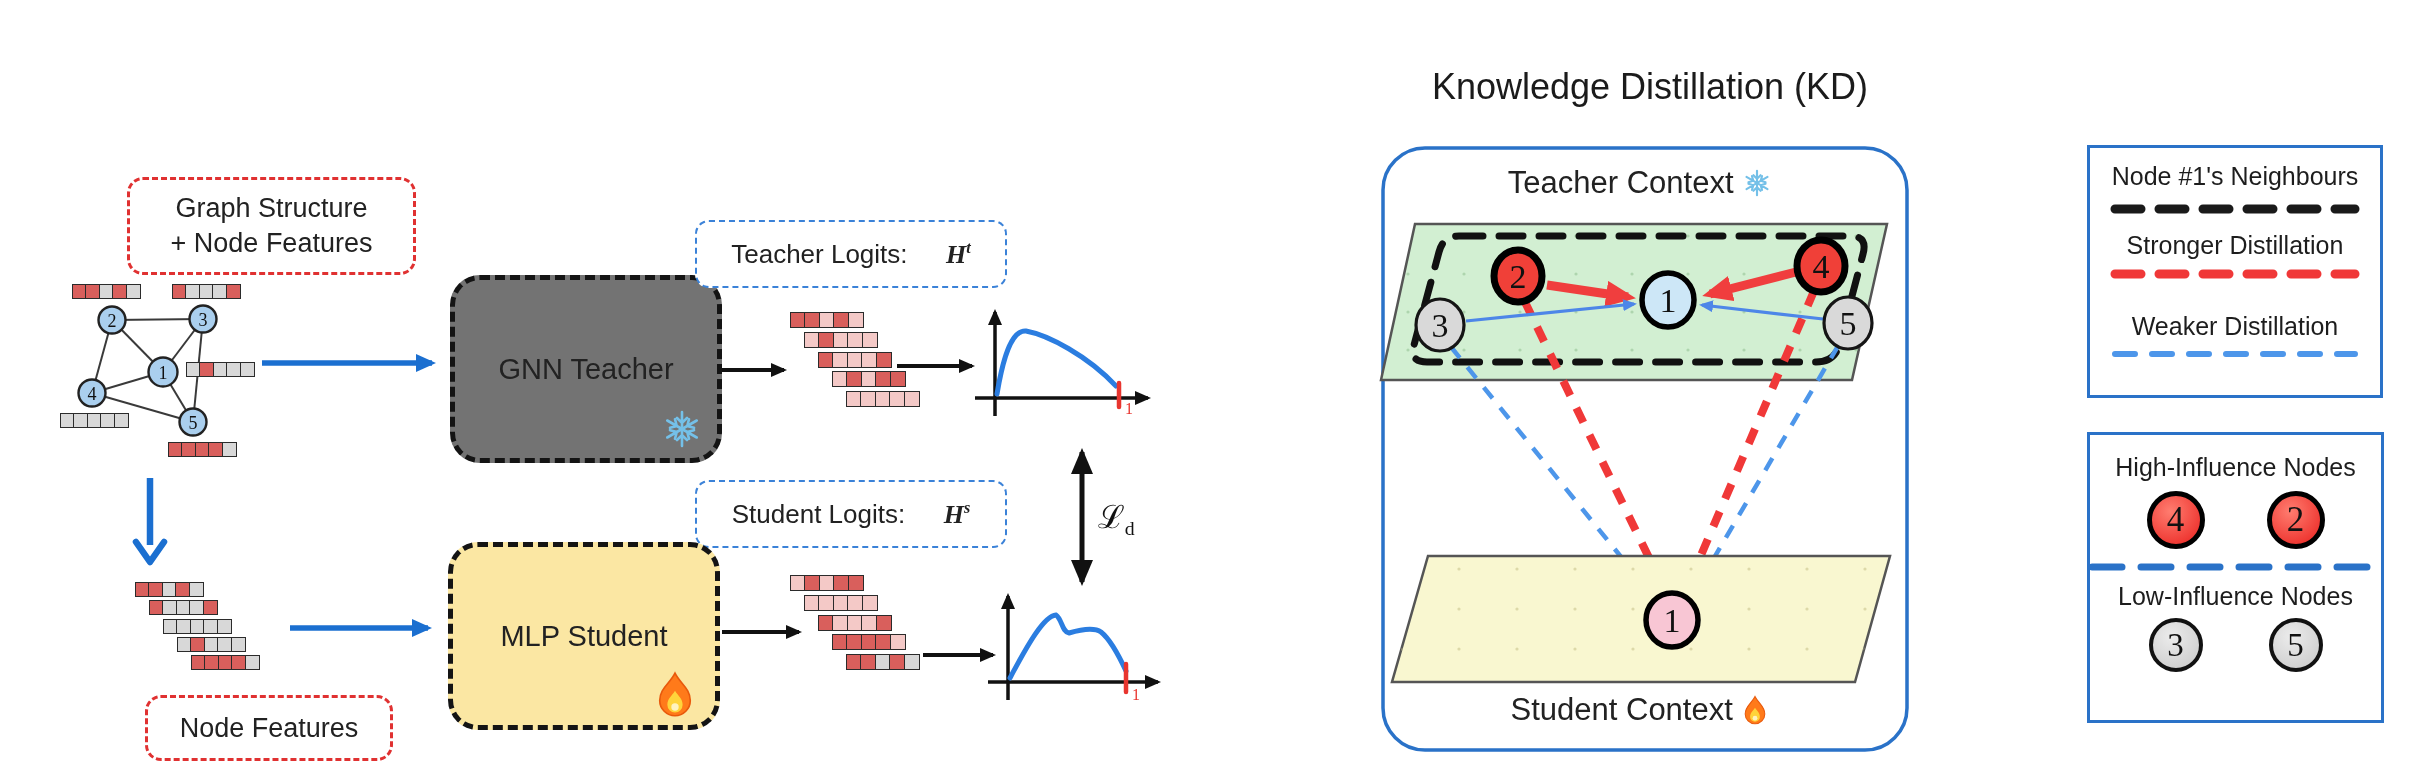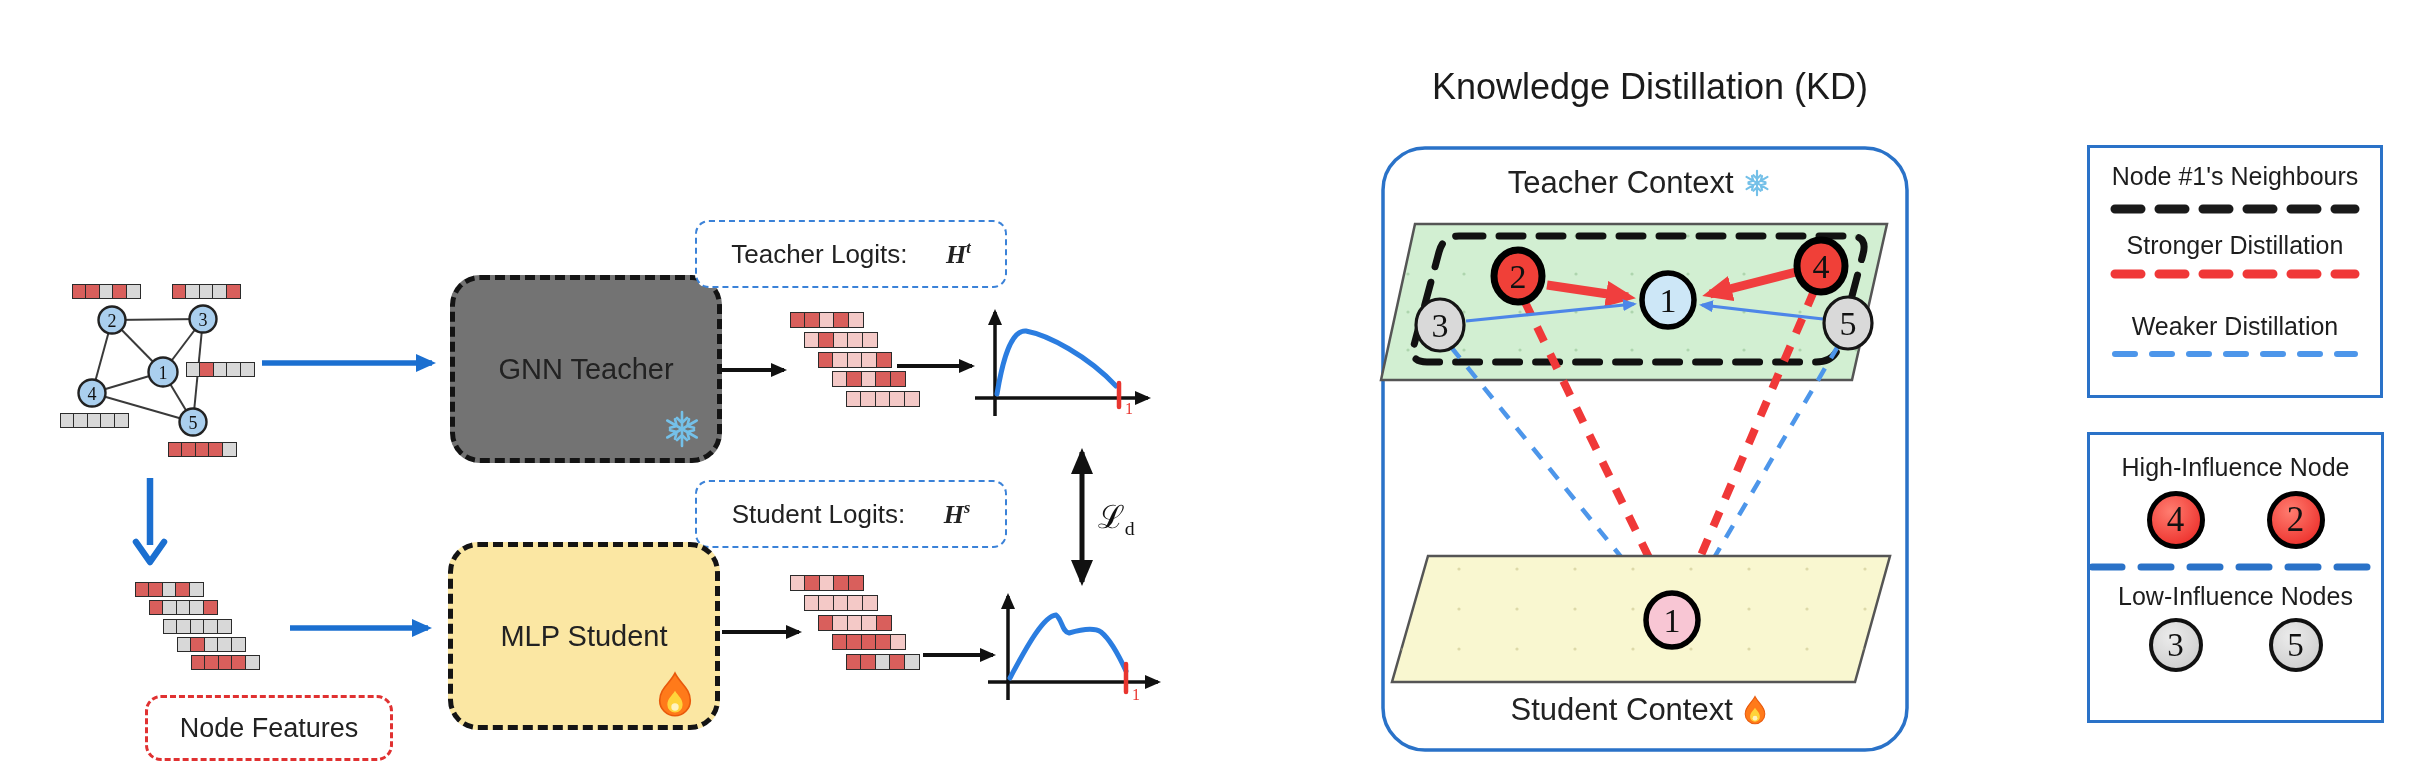--- a/index.html
+++ b/index.html
@@ -147,20 +147,24 @@
       <ellipse cx="1668" cy="300" rx="26" ry="27" stroke="#000" stroke-width="5.5" fill="#cde7f7"></ellipse>
       <text x="1668" y="312">1</text>
     </g>
 
     <polygon points="1428,556 1890,556 1855,682 1392,682" stroke="#555" stroke-width="2.5" fill="#f9f7d0"></polygon>
     <polygon points="1428,556 1890,556 1855,682 1392,682" fill="url(#dotsY)"></polygon>
     <ellipse cx="1672" cy="620" rx="26" ry="27" stroke="#000" stroke-width="5.5" fill="#f8c6d4"></ellipse>
     <text x="1672" y="632" font-family="Liberation Serif, serif" font-size="34" text-anchor="middle" fill="#111">1</text>
   </svg>
 
+  <div class="abs dashed-red-box txt" style="left:127px;top:177px;width:283px;height:92px;">
+    <div>Graph Structure</div>
+    <div>+ Node Features</div>
+  </div>
 
   <div class="abs grid" style="left:72px;top:284px;">
       <div class="cells" style="margin-left: 0px;">
         <div class="cell" style="height: 13px; width: 13px; background: rgb(217, 95, 92);"></div>
         <div class="cell" style="height: 13px; width: 13px; background: rgb(217, 95, 92);"></div>
         <div class="cell" style="height: 13px; width: 13px; background: rgb(216, 216, 216);"></div>
         <div class="cell" style="height: 13px; width: 13px; background: rgb(217, 95, 92);"></div>
         <div class="cell" style="height: 13px; width: 13px; background: rgb(216, 216, 216);"></div>
       </div>
     </div>
@@ -384,21 +388,21 @@
     <svg width="256" height="16" style="margin-top:6px;">
       <line x1="8" y1="8" x2="248" y2="8" stroke-width="9" stroke-linecap="round" stroke-dasharray="26 18" stroke="#f03838"></line>
     </svg>
     <div class="legend-label" style="margin-top:30px;">Weaker Distillation</div>
     <svg width="256" height="14" style="margin-top:6px;">
       <line x1="8" y1="7" x2="248" y2="7" stroke-width="6" stroke-linecap="round" stroke-dasharray="20 17" stroke="#4d96ea"></line>
     </svg>
   </div>
 
   <div class="abs legend-box" style="left:2087px;top:432px;width:297px;height:291px;padding-top:18px;">
-    <div class="legend-label">High-Influence Node</div>
+    <div class="legend-label">High-Influence Nodes</div>
     <div style="display:flex;gap:62px;margin-top:9px;">
       <div class="lnode high">4</div>
       <div class="lnode high">2</div>
     </div>
     <svg width="291" height="14" style="margin-top:11px;">
       <line x1="2" y1="7" x2="289" y2="7" stroke-width="7" stroke-linecap="round" stroke-dasharray="30 19" stroke="#2a72c8"></line>
     </svg>
     <div class="legend-label" style="margin-top:8px;">Low-Influence Nodes</div>
     <div style="display:flex;gap:66px;margin-top:7px;">
       <div class="lnode low">3</div>

